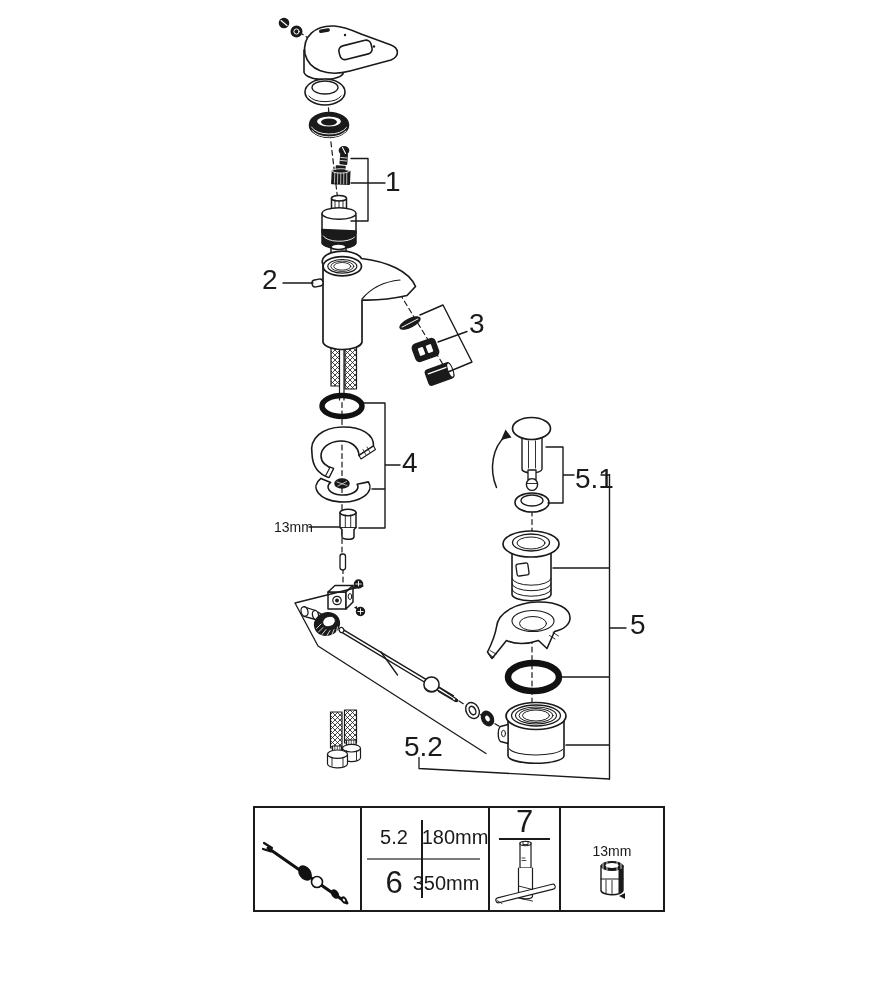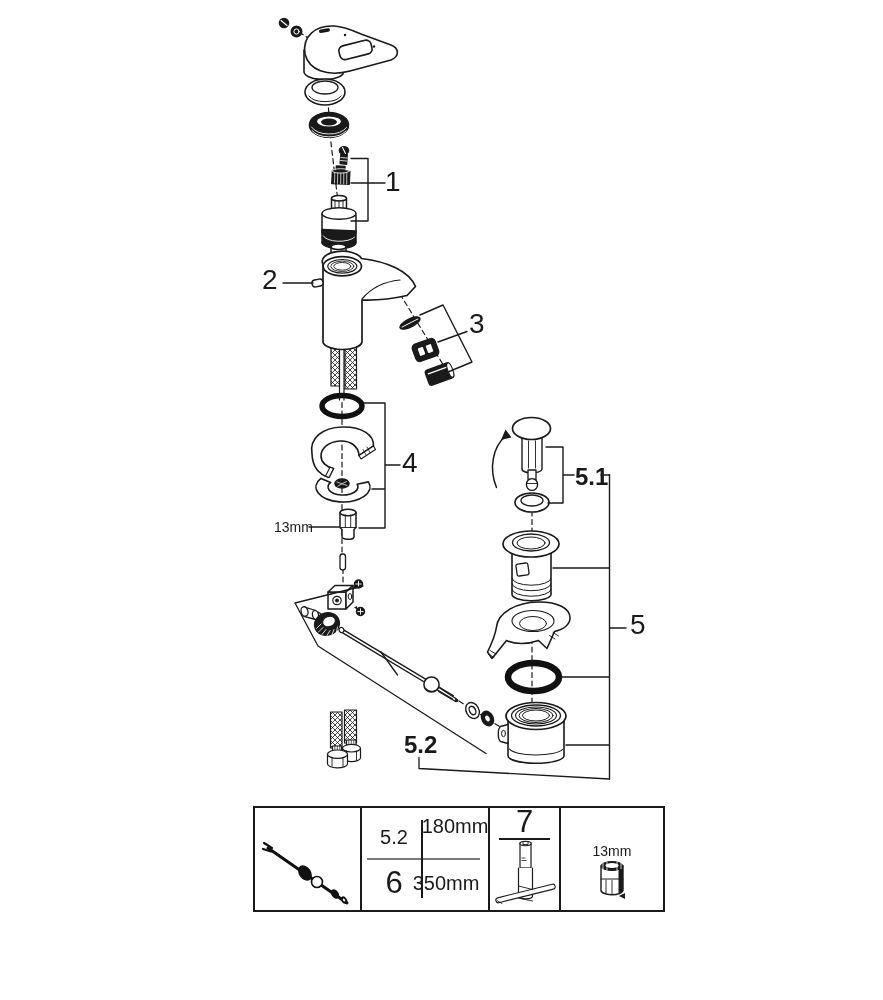--- a/index.html
+++ b/index.html
@@ -1,20 +1,20 @@
 <!DOCTYPE html>
 <html><head>
 <meta charset="utf-8">
 <style>
   html,body{margin:0;padding:0;background:#fff;}
   #stage{position:relative;width:883px;height:1000px;background:#ffffff;overflow:hidden;
          font-family:"Liberation Sans", sans-serif;color:#1a1a1a;}
   #artwork{position:absolute;left:0;top:0;}
   .plabel{position:absolute;font-size:28px;line-height:1;color:#1a1a1a;}
-  .plabel.small{font-size:24px;font-weight:bold;}
+  .plabel.small{font-size:28px;}
   .plabel.tiny{font-size:14px;}
   
   #legend{position:absolute;left:253px;top:806px;width:412px;height:106px;
           border:2px solid #1a1a1a;display:flex;box-sizing:border-box;background:#fff;}
   .lcell{position:relative;height:100%;box-sizing:border-box;border-right:2px solid #1a1a1a;}
   .lcell:last-child{border-right:none;}
   .lc1{width:107px;} .lc2{width:128px;} .lc3{width:71px;} .lc4{width:102px;flex:1;}
   .ltext{position:absolute;transform:translate(-50%,-50%);white-space:nowrap;}
   .ref-sm{font-size:20px;} .ref-lg{font-size:31px;} .len{font-size:20px;}
   .hdiv{position:absolute;left:5px;right:8px;top:50px;height:2px;background:#7a7a7a;}
@@ -291,21 +291,21 @@
         <circle cx="60" cy="64" r="5.5" fill="#fff" stroke="#111" stroke-width="1.6"></circle>
         <ellipse cx="78" cy="76" rx="3.6" ry="5.2" fill="#111" transform="rotate(-35 78 76)"></ellipse>
         <ellipse cx="87" cy="82" rx="2.8" ry="4" fill="#111" transform="rotate(-35 87 82)"></ellipse>
         <ellipse cx="87" cy="82" rx="1" ry="1.6" fill="#fff" transform="rotate(-35 87 82)"></ellipse>
       </svg>
     </div>
     <div class="lcell lc2">
       <div class="hdiv"></div>
       <div class="vdiv"></div>
       <div class="ltext ref-sm" style="left:32px;top:29px;">5.2</div>
-      <div class="ltext len" style="left:93px;top:18px;">180mm</div>
+      <div class="ltext len" style="left:93px;top:29px;">180mm</div>
       <div class="ltext ref-lg" style="left:32px;top:75px;">6</div>
       <div class="ltext len" style="left:84px;top:75px;">350mm</div>
     </div>
     <div class="lcell lc3">
       <div class="tool-ref">7</div>
       <div class="tool-underline"></div>
       <svg class="cellart" style="left:0px;top:32px;" width="71" height="70" viewBox="0 0 71 70" fill="none" stroke-linecap="round">
         <rect x="30" y="3" width="11" height="25" fill="#fff" stroke="#1a1a1a" stroke-width="1.2"></rect>
         <ellipse cx="35.5" cy="3.5" rx="5.5" ry="2.2" fill="#fff" stroke="#1a1a1a" stroke-width="1.1"></ellipse>
         <rect x="33" y="1.5" width="5" height="3" fill="#fff" stroke="#1a1a1a" stroke-width="0.9"></rect>

